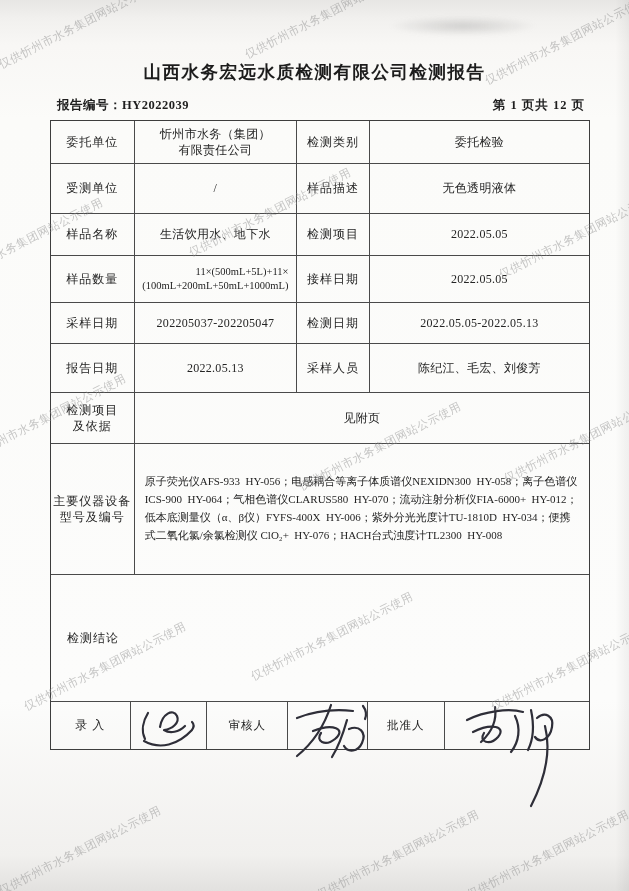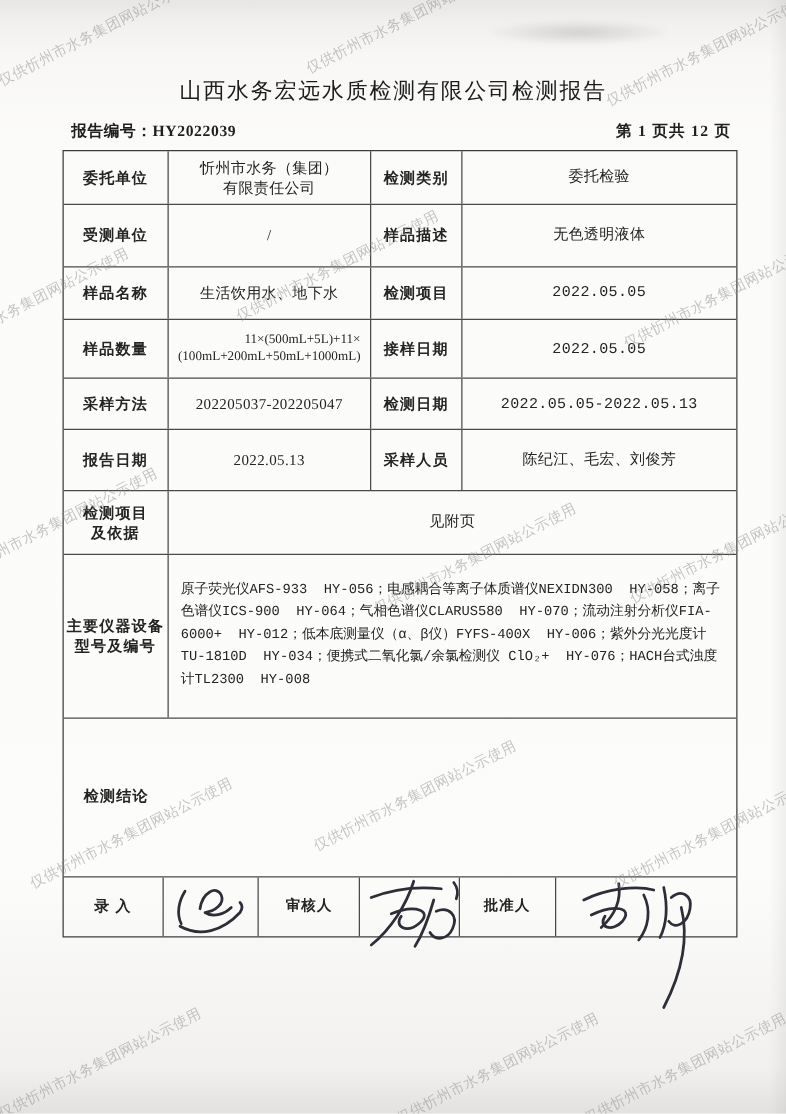--- a/index.html
+++ b/index.html
@@ -10,38 +10,38 @@
   }
   .page::after{
     content:"";position:absolute;top:0;right:0;width:14px;height:100%;
     background:linear-gradient(90deg,rgba(0,0,0,0),rgba(0,0,0,0.05));pointer-events:none;
   }
   .smudge{position:absolute;left:388px;top:16px;width:150px;height:20px;
     background:radial-gradient(ellipse at center,rgba(120,120,120,.28),rgba(120,120,120,0) 70%);
     filter:blur(2px);}
   .title{
     position:absolute;top:60px;left:0;width:100%;text-align:center;
-    font-size:17.5px;font-weight:normal;color:#1c1c1c;letter-spacing:1.5px;
+    font-size:17.5px;font-weight:bold;color:#1c1c1c;letter-spacing:1.5px;
   }
   .meta{position:absolute;top:97px;left:57px;right:44px;height:18px;font-size:12.5px;color:#1f1f1f;font-weight:bold;}
   .meta .left{position:absolute;left:0;top:0;letter-spacing:0.5px;}
   .meta .right{position:absolute;right:0;top:0;letter-spacing:1px;}
   .doc-table{
     position:absolute;left:50px;top:120px;width:540px;
     border:1.5px solid #3d3d3d;box-sizing:border-box;z-index:2;background:transparent;
   }
   .t-row{display:flex;border-bottom:1px solid #4a4a4a;box-sizing:border-box;}
   .t-row:last-child{border-bottom:none;}
   .td{
     box-sizing:border-box;border-right:1px solid #4a4a4a;
     display:flex;align-items:center;justify-content:center;
     text-align:center;color:#242424;position:relative;overflow:visible;
   }
-  .td:last-child{border-right:none;font-family:Liberation Mono, monospace;}
-  .lbl{font-weight:bold;font-size:12px;letter-spacing:1px;line-height:1.35;white-space:pre-line;text-align:center;}
+  .td:last-child{border-right:none;}
+  .lbl{font-weight:normal;font-size:12px;letter-spacing:1px;line-height:1.35;white-space:pre-line;text-align:center;}
   .val{font-size:12px;letter-spacing:0.3px;line-height:1.35;white-space:pre-wrap;}
   .val.small{font-size:10.5px;letter-spacing:0;text-align:right;}
   .val.para{font-size:11px;line-height:1.62;padding:6px 10px;align-items:center;text-align:left;letter-spacing:0;}
   .val.concl{font-size:11.5px;line-height:1.8;padding:0 16px 0 14px;text-align:left;letter-spacing:0.2px;}
   .val.method{font-size:11px;letter-spacing:0;padding:0 4px;}
   .sig-ink{position:absolute;pointer-events:none;}
   .sig-ink path{fill:none;stroke:#2e2e38;stroke-width:2.2;stroke-linecap:round;stroke-linejoin:round;}
   .wm{
     position:absolute;z-index:3;font-size:11.5px;color:#8f8f8f;opacity:.5;
     transform:rotate(-27deg);transform-origin:0 50%;white-space:nowrap;
@@ -104,21 +104,21 @@
 
     <div class="t-row" style="height:47px">
       <div class="td lbl" style="width:84px">样品数量</div>
       <div class="td val small" style="width:163px">11×(500mL+5L)+11×
 (100mL+200mL+50mL+1000mL)</div>
       <div class="td lbl" style="width:73px">接样日期</div>
       <div class="td val" style="width:220px">2022.05.05</div>
     </div>
 
     <div class="t-row" style="height:41px">
-      <div class="td lbl" style="width:84px">采样方法</div>
+      <div class="td lbl" style="width:84px">采样日期</div>
       <div class="td val" style="width:163px">202205037-202205047</div>
       <div class="td lbl" style="width:73px">检测日期</div>
       <div class="td val" style="width:220px">2022.05.05-2022.05.13</div>
     </div>
 
     <div class="t-row" style="height:49px">
       <div class="td lbl" style="width:84px">报告日期</div>
       <div class="td val" style="width:163px">2022.05.13</div>
       <div class="td lbl" style="width:73px">采样人员</div>
       <div class="td val" style="width:220px">陈纪江、毛宏、刘俊芳</div>

